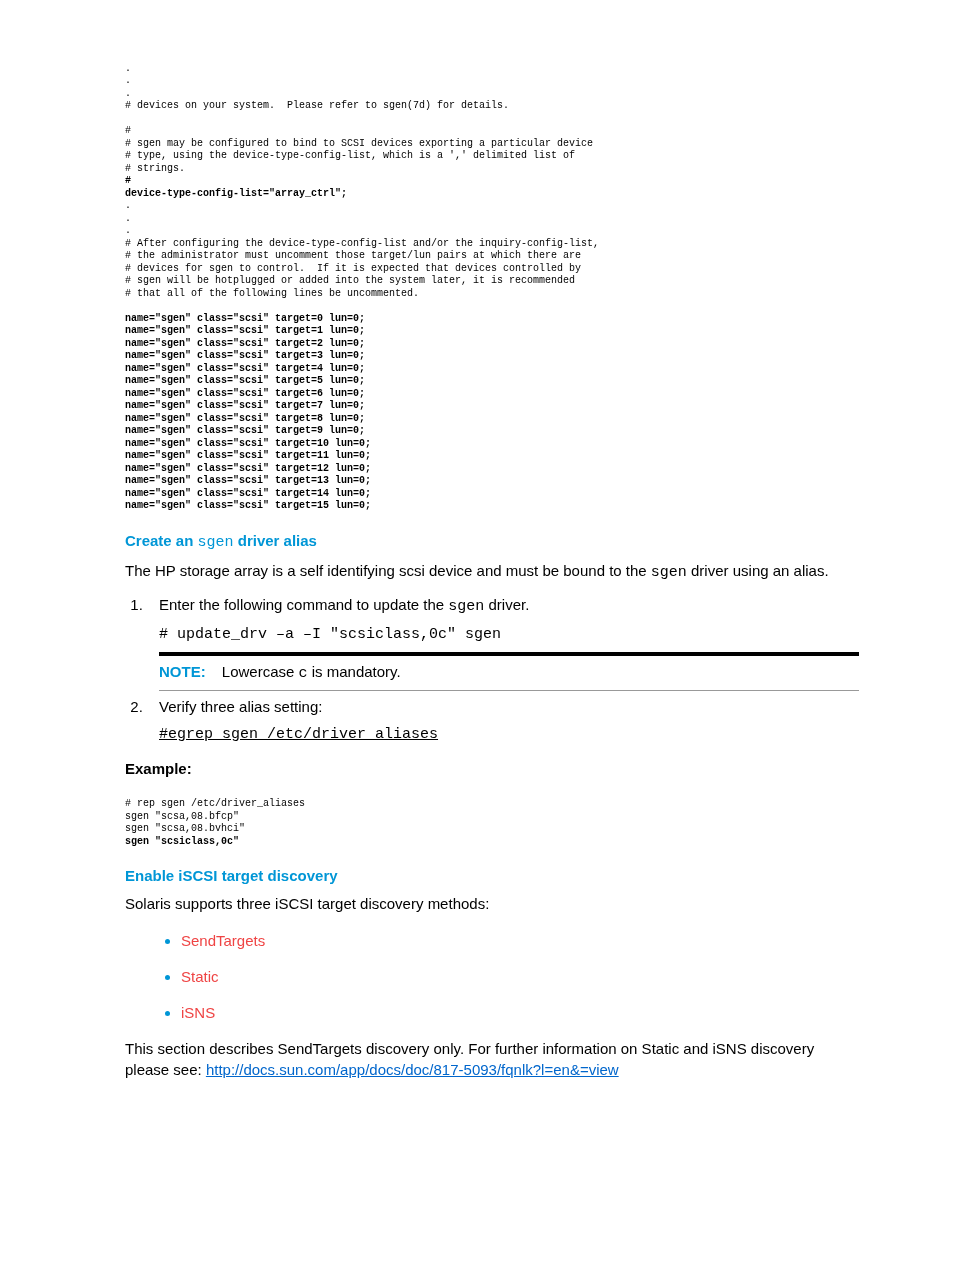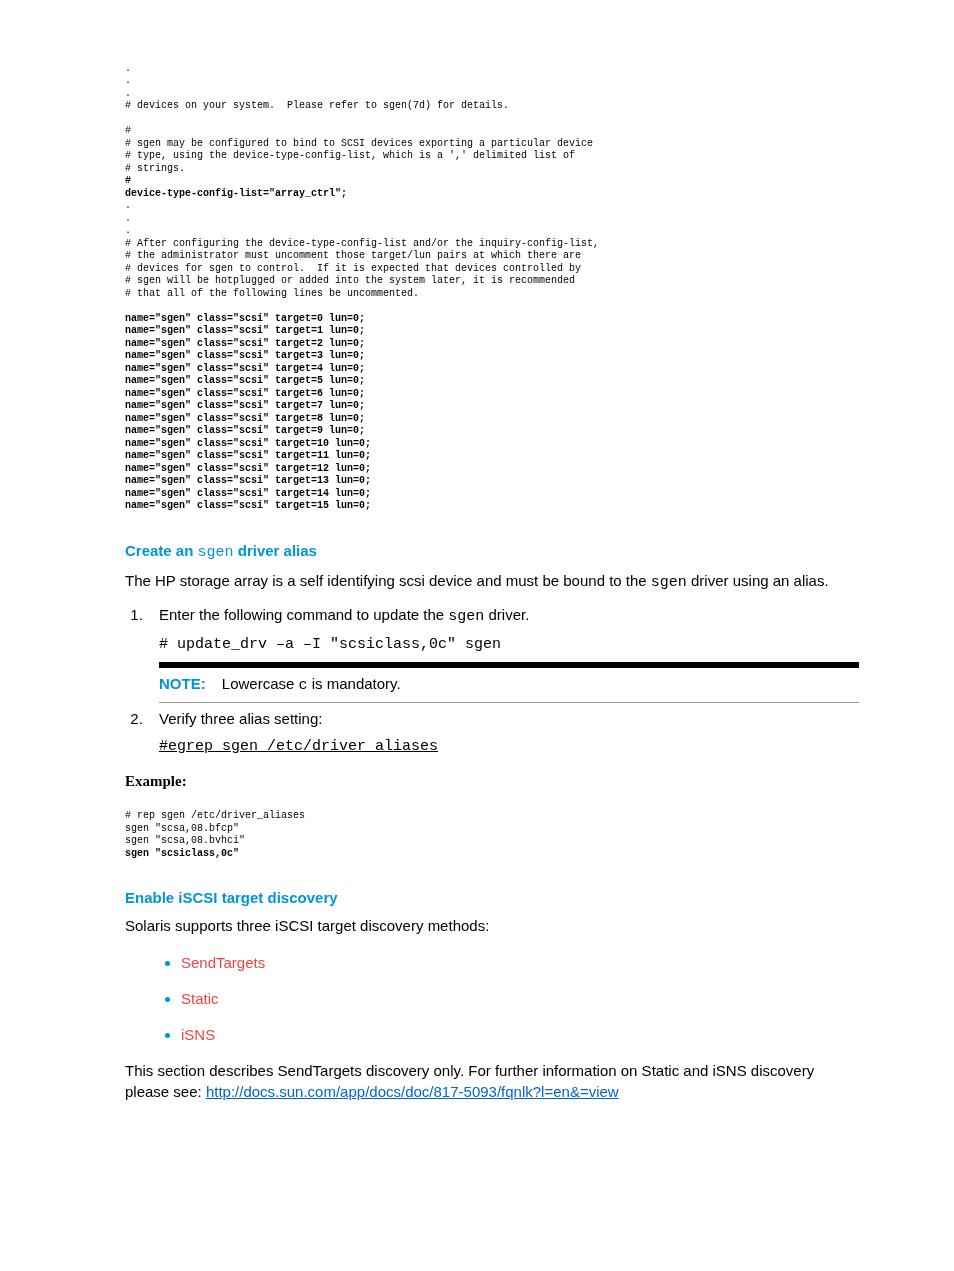--- a/index.html
+++ b/index.html
@@ -15,43 +15,43 @@
     font-family: "Courier New", Courier, monospace;
     font-size: 10px;
     white-space: pre;
     line-height: 1.25;
   }
   .bold { font-weight: bold; }
   h3.blue {
     color: #0096d6;
     font-size: 15px;
     font-weight: bold;
-    margin: 28px 0 8px 0;
+    margin: 18px 0 8px 0;
   }
   h3.blue .mono-inline {
     font-family: "Courier New", Courier, monospace;
     font-weight: normal;
   }
   .body-text { margin: 8px 0 12px 0; }
   .inline-mono { font-family: "Courier New", Courier, monospace; }
   ol.steps { padding-left: 22px; margin: 8px 0; }
   ol.steps li { padding-left: 12px; margin-bottom: 6px; }
   .cmd-block {
     font-family: "Courier New", Courier, monospace;
     font-size: 15px;
     margin: 6px 0 6px 32px;
   }
   .note-box {
-    border-top: 6px solid #000000;
+    border-top: 4px solid #000000;
     border-bottom: 1px solid #999;
     padding: 6px 0;
     margin: 6px 0 6px 32px;
   }
   .note-label { color: #0096d6; font-weight: bold; margin-right: 12px; }
-  .example-label { font-weight: bold; margin: 14px 0 6px 0; font-family: Liberation Serif, serif; }
+  .example-label { font-weight: bold; margin: 14px 0 6px 0; }
   ul.bullets { list-style: disc; padding-left: 56px; margin: 6px 0; }
   ul.bullets li { margin: 16px 0; color: #ef4444; }
   ul.bullets li::marker { color: #0096d6; }
   a.link { color: #0066cc; text-decoration: underline; }
 </style>
 </head>
 <body>
 
 <div class="mono">
 <span>.</span>

